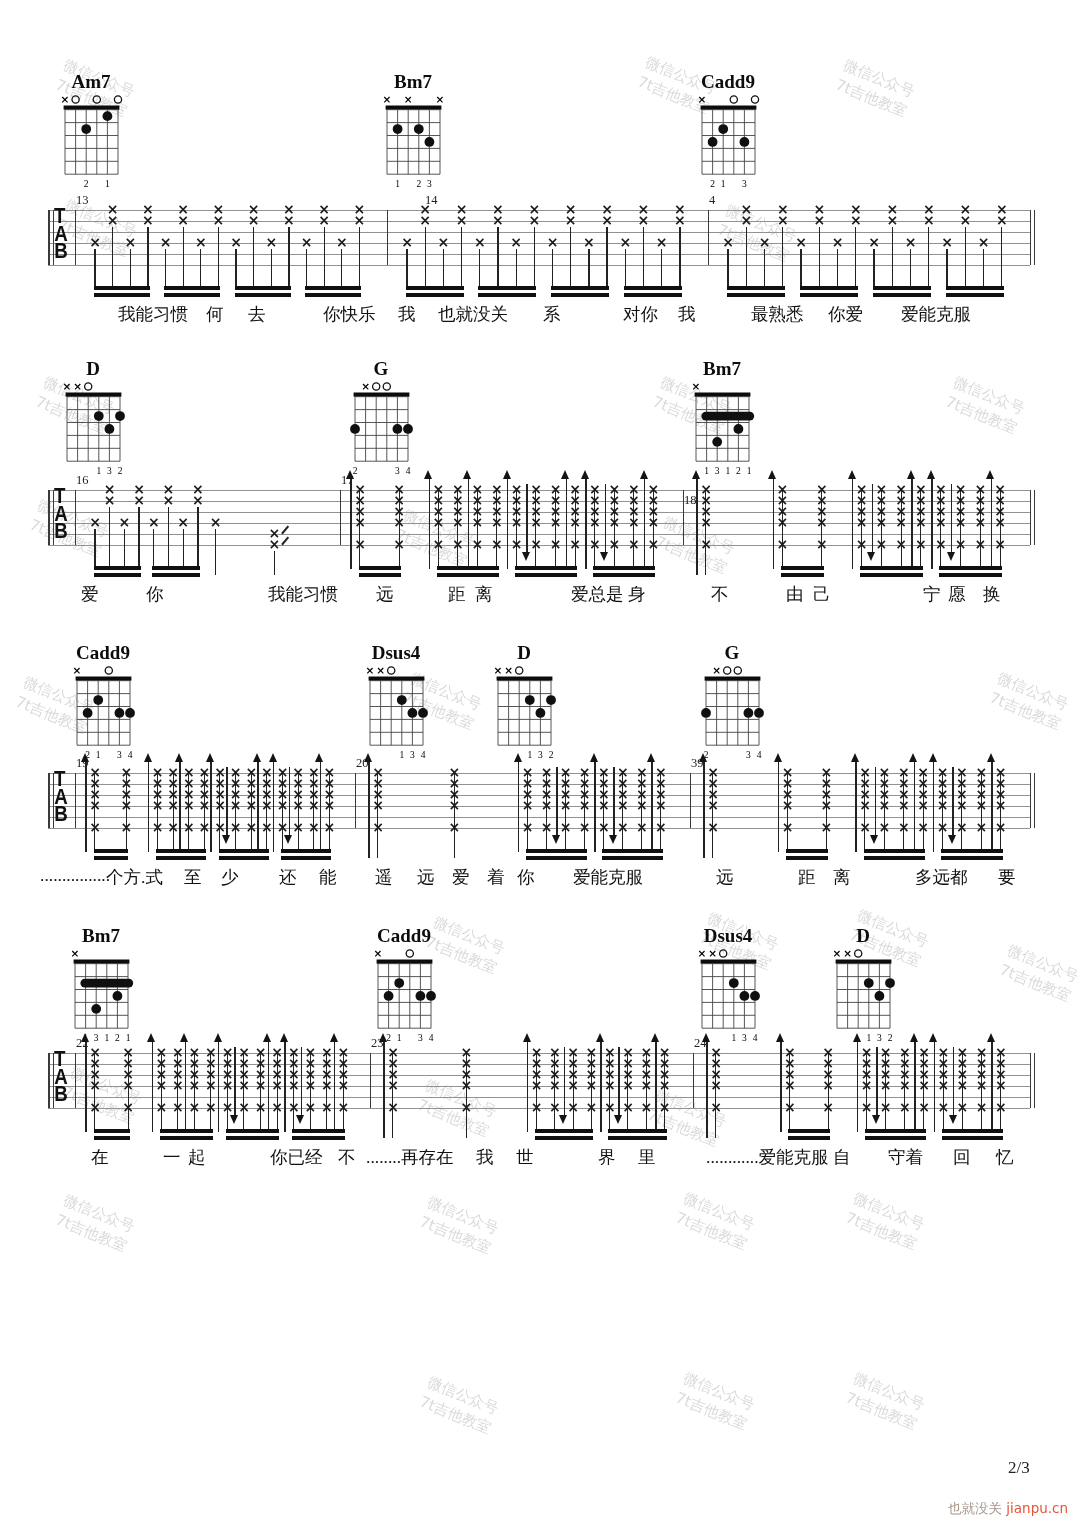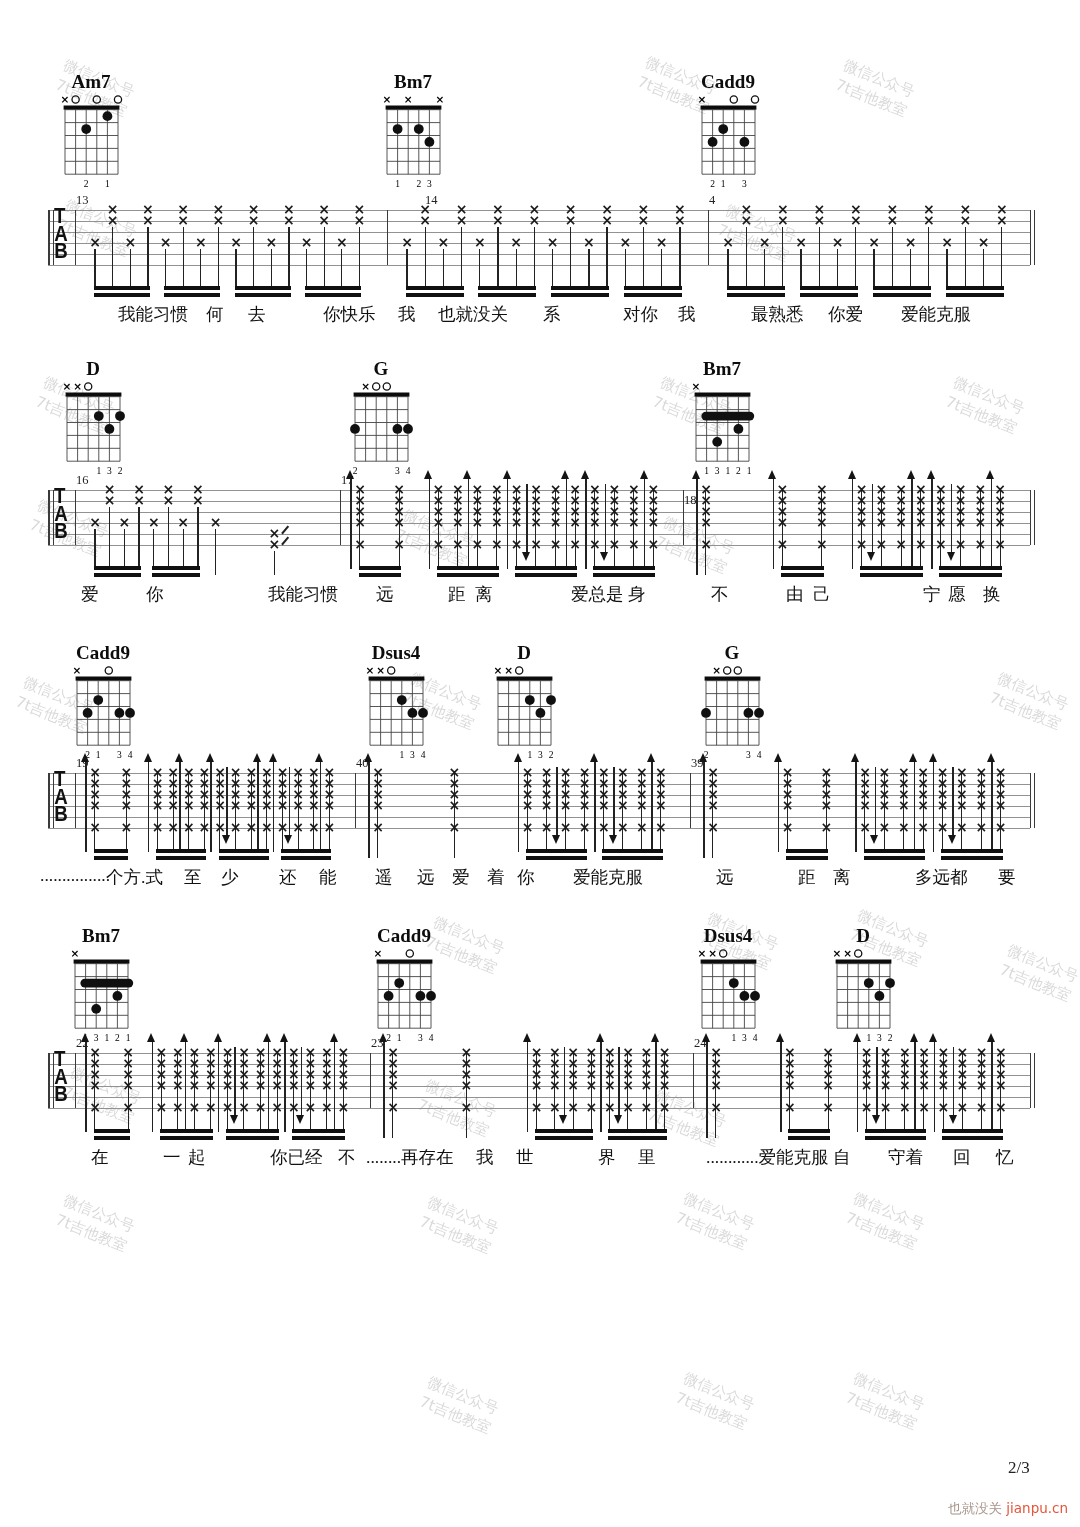--- a/index.html
+++ b/index.html
@@ -957,21 +957,21 @@
     <div class="xmark" style="position: absolute; left: 323.375px; top: 766px;">×</div>
     <div class="xmark" style="position: absolute; left: 323.375px; top: 777px;">×</div>
     <div class="xmark" style="position: absolute; left: 323.375px; top: 788px;">×</div>
     <div class="xmark" style="position: absolute; left: 323.375px; top: 799px;">×</div>
     <div class="xmark" style="position: absolute; left: 323.375px; top: 821px;">×</div>
     <div class="stem" style="left: 319.775px; top: 761px; width: 1.5px; height: 91px;"></div>
     <div class="tri-up" style="left: 315.475px; top: 753px;"></div>
     <div class="beam" style="left: 281px; top: 849px; width: 50.375px; height: 4px;"></div>
     <div class="beam" style="left: 281px; top: 856px; width: 50.375px; height: 4px;"></div>
     <div class="barline" style="left: 355px; top: 773px; width: 1px; height: 55px;"></div>
-    <div class="mnum" style="position: absolute; left: 356px; top: 756px;">40</div>
+    <div class="mnum" style="position: absolute; left: 356px; top: 756px;">20</div>
     <div class="stem" style="left: 377.4px; top: 771px; width: 0.9px; height: 87px;"></div>
     <div class="xmark" style="position: absolute; left: 372px; top: 766px;">×</div>
     <div class="xmark" style="position: absolute; left: 372px; top: 777px;">×</div>
     <div class="xmark" style="position: absolute; left: 372px; top: 788px;">×</div>
     <div class="xmark" style="position: absolute; left: 372px; top: 799px;">×</div>
     <div class="xmark" style="position: absolute; left: 372px; top: 821px;">×</div>
     <div class="stem" style="left: 368.4px; top: 761px; width: 1.5px; height: 97px;"></div>
     <div class="tri-up" style="left: 364.1px; top: 753px;"></div>
     <div class="stem" style="left: 453.65px; top: 771px; width: 0.9px; height: 87px;"></div>
     <div class="xmark" style="position: absolute; left: 448.25px; top: 766px;">×</div>

